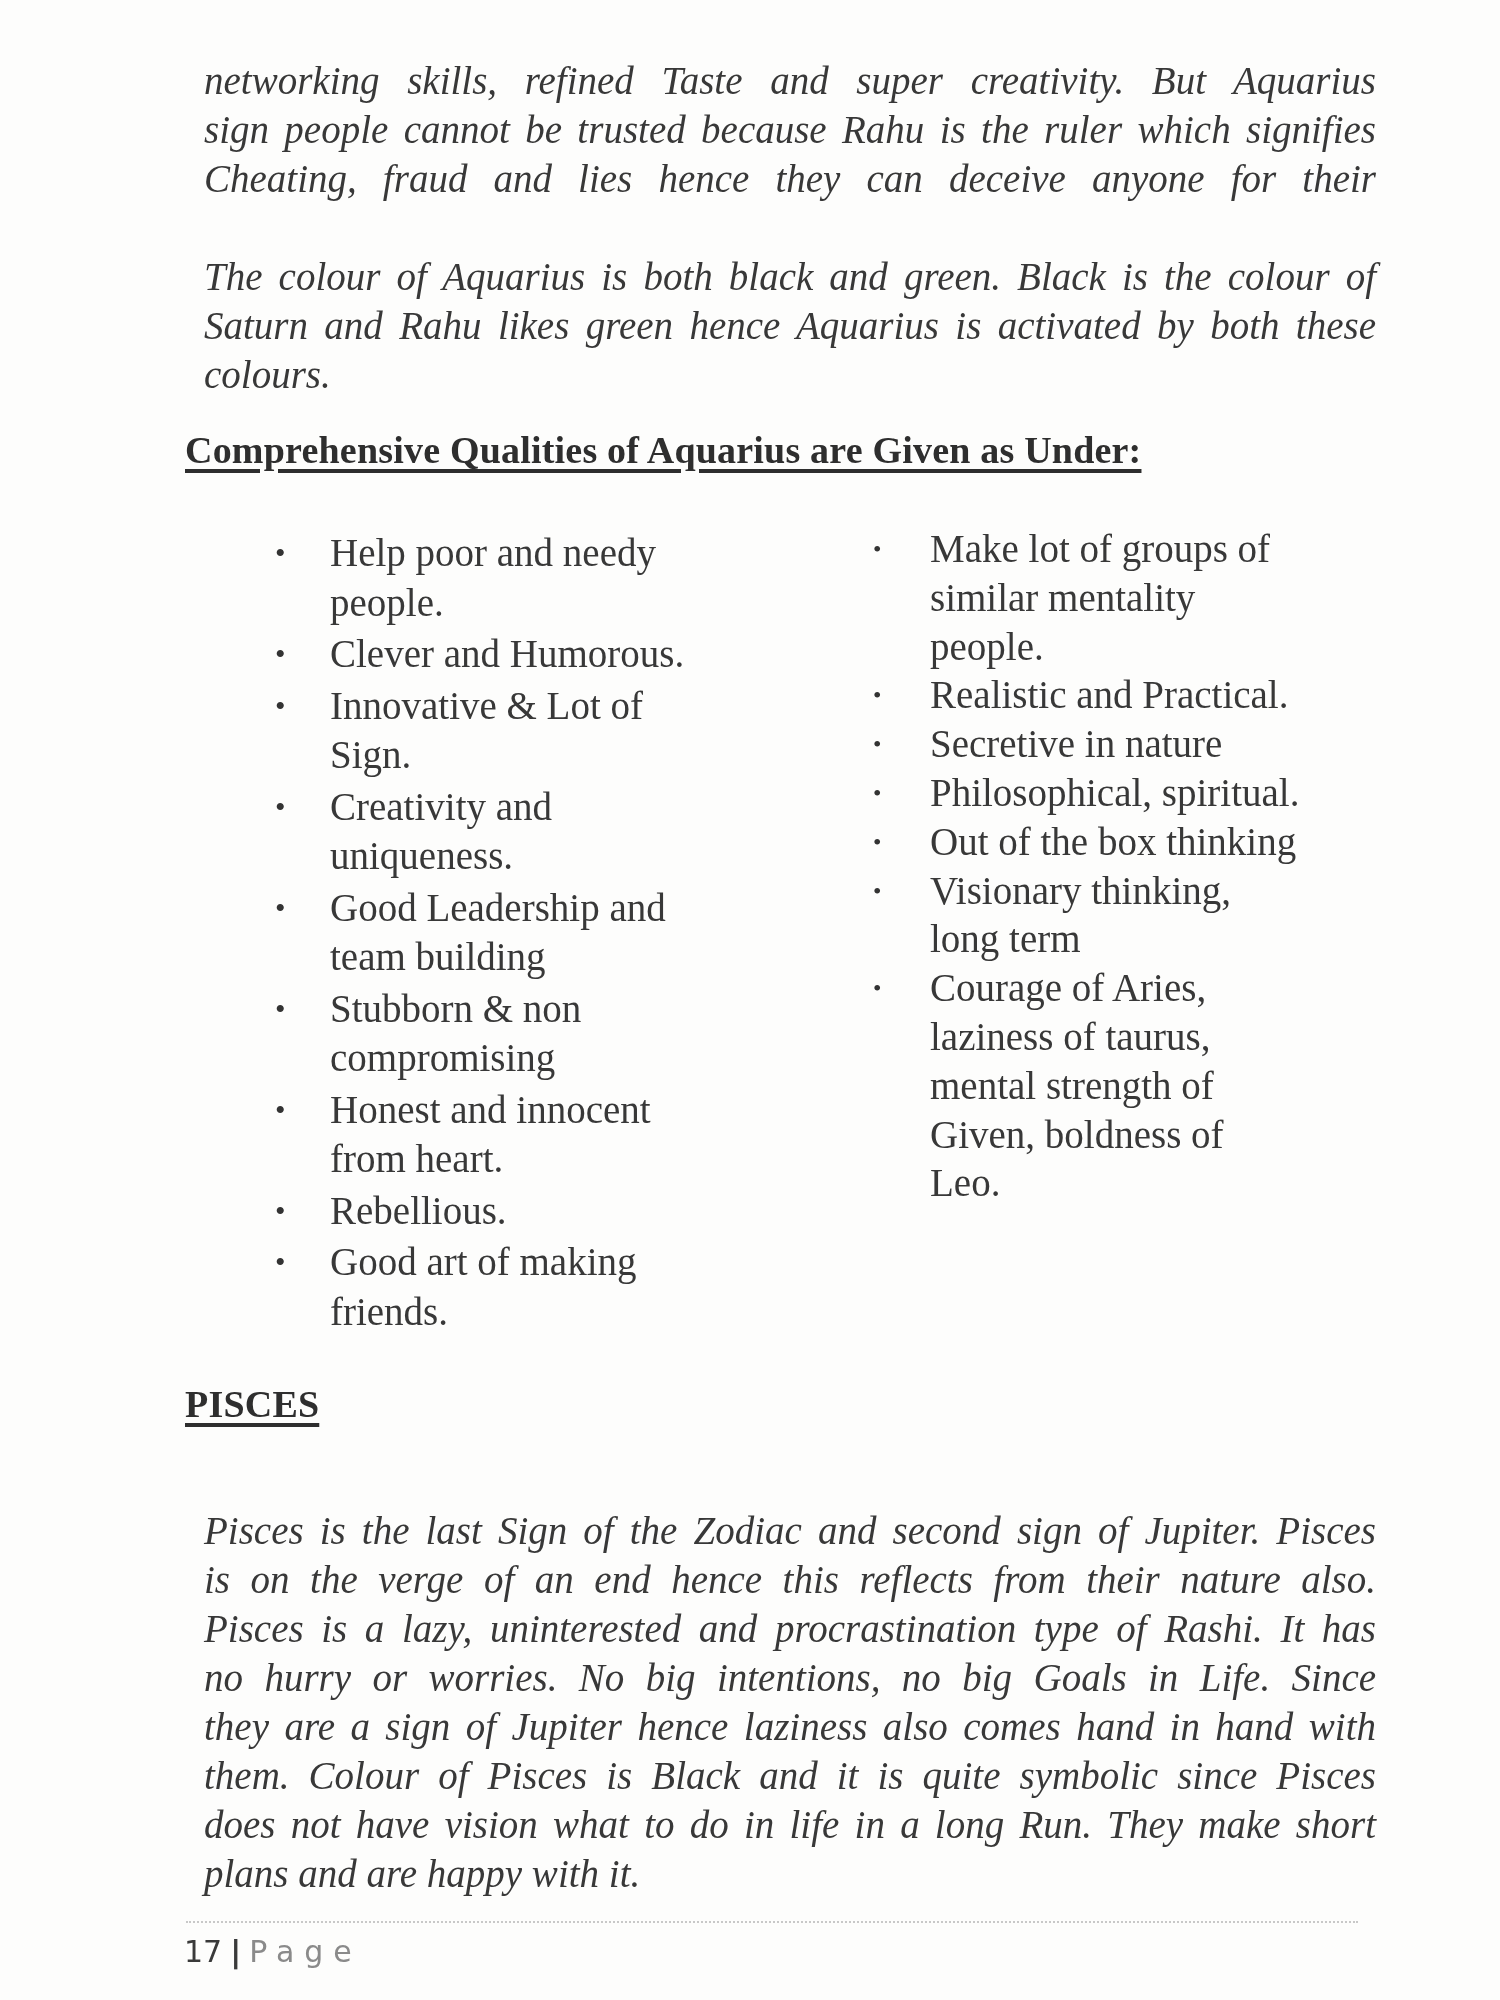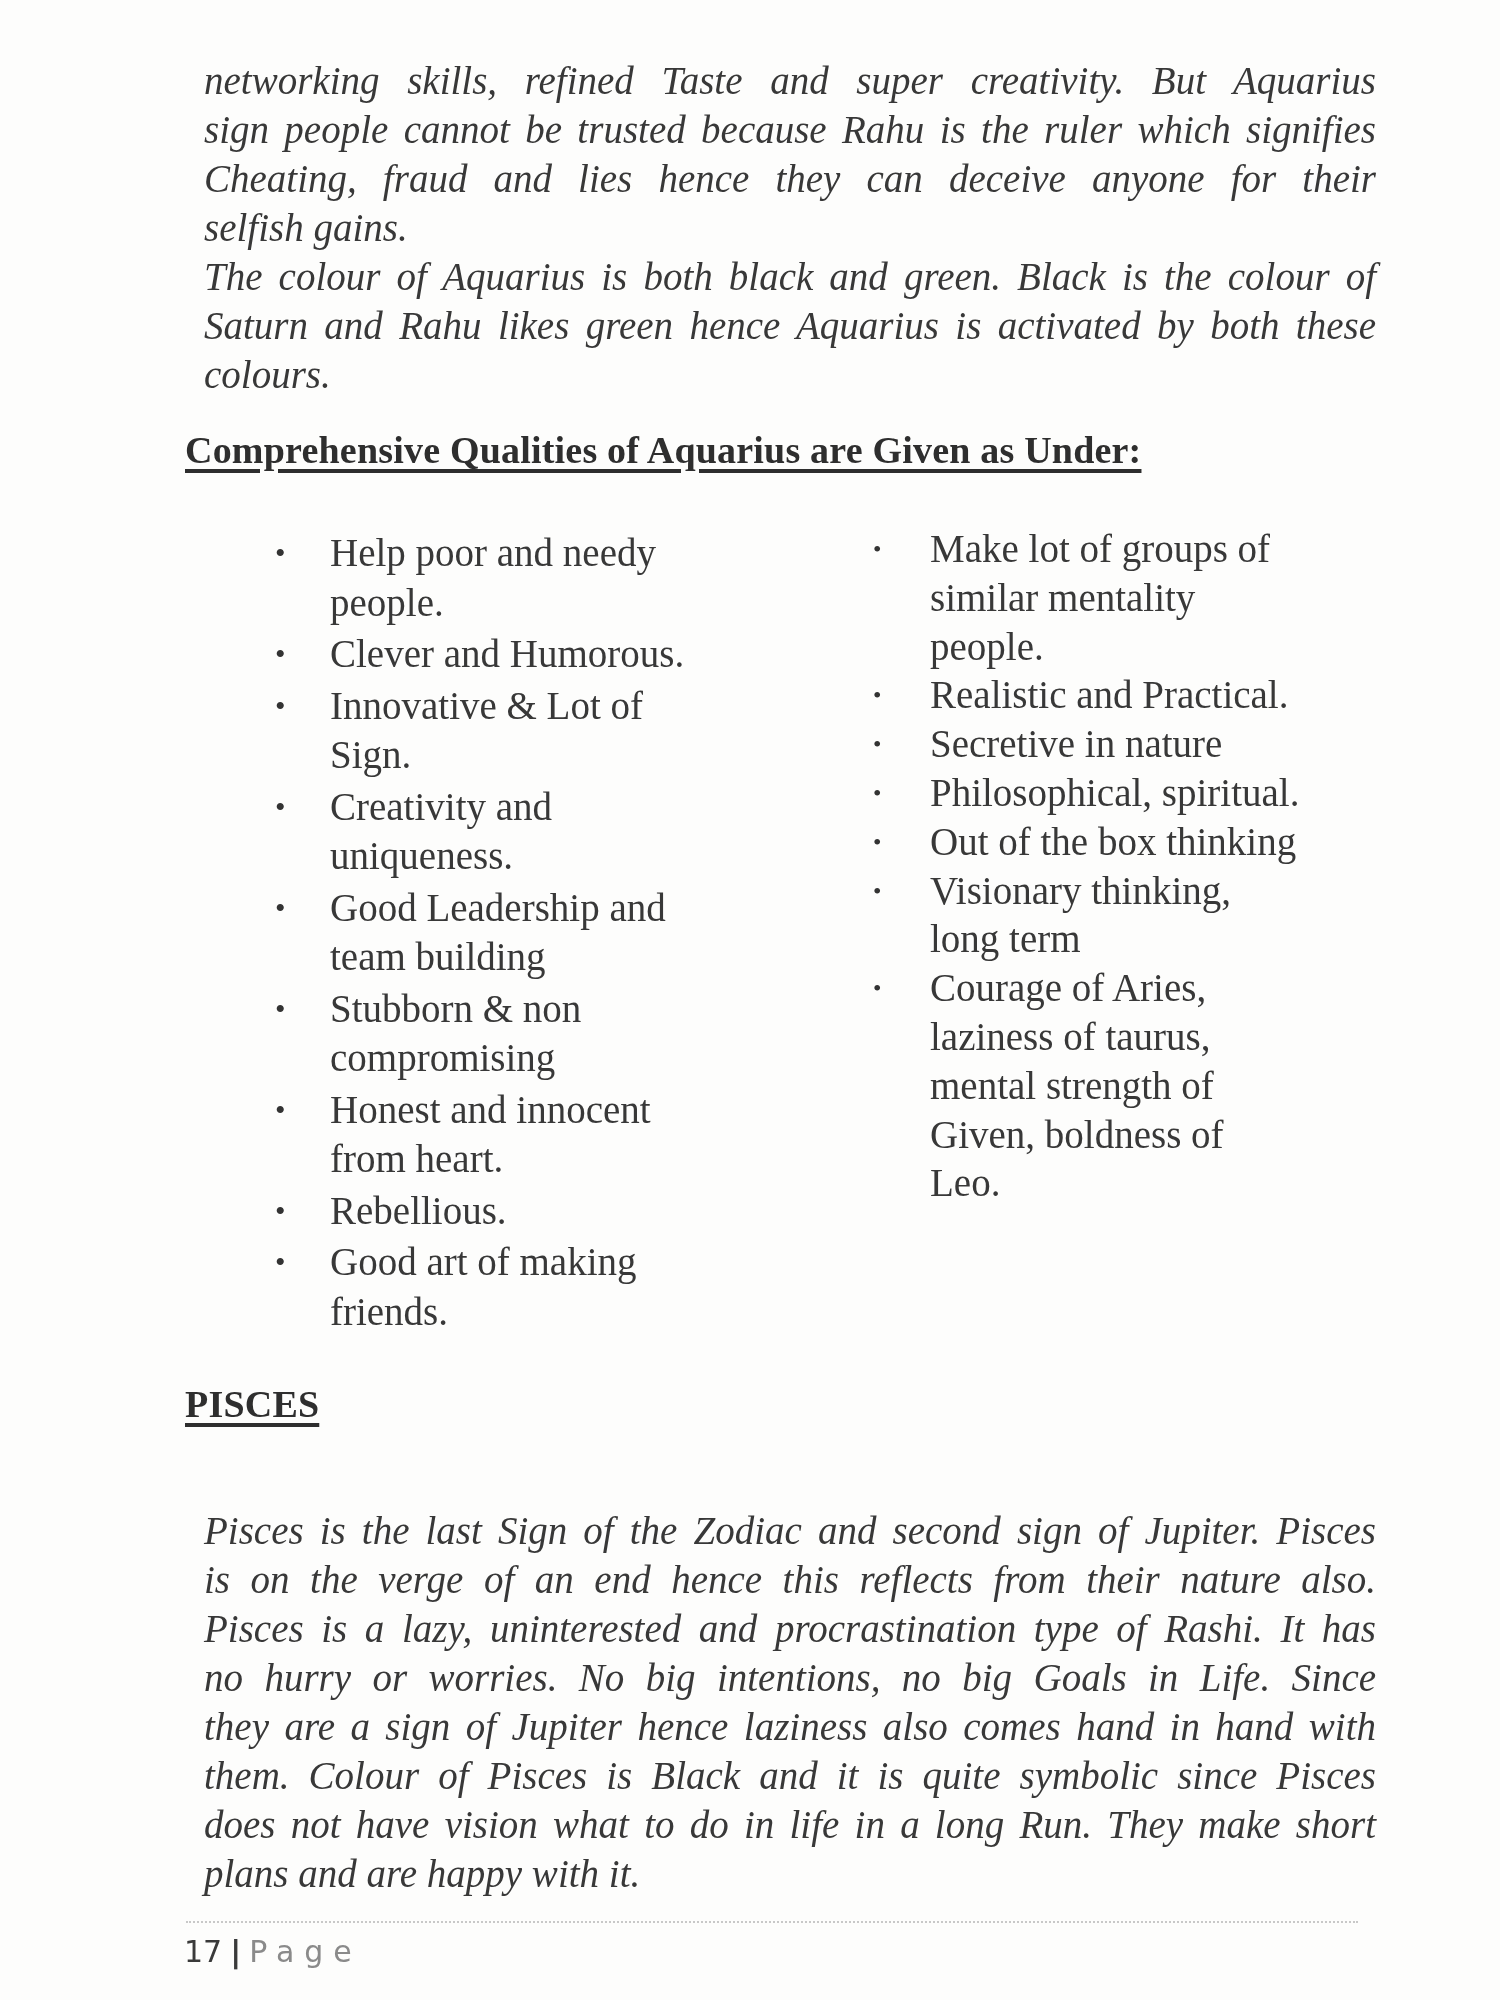--- a/index.html
+++ b/index.html
@@ -49,21 +49,20 @@
   .footer .bar { font-weight: bold; color: #3a3a3a; margin: 0 8px; }
   .footer .word { color: #8a8a8a; letter-spacing: 10px; }
 </style>
 </head>
 <body>
 
 <div class="abs para" style="top:38px;">
   <span class="line">networking skills, refined Taste and super creativity. But Aquarius</span>
   <span class="line">sign people cannot be trusted because Rahu is the ruler which signifies</span>
   <span class="line">Cheating, fraud and lies hence they can deceive anyone for their</span>
-  <span class="line last">selfish gains.</span>
 </div>
 
 <div class="abs para" style="top:234px;">
   <span class="line">The colour of Aquarius is both black and green. Black is the colour of</span>
   <span class="line">Saturn and Rahu likes green hence Aquarius is activated by both these</span>
   <span class="line last">colours.</span>
 </div>
 
 <h2 class="abs heading" style="top:427px;">Comprehensive Qualities of Aquarius are Given as Under:</h2>
 

